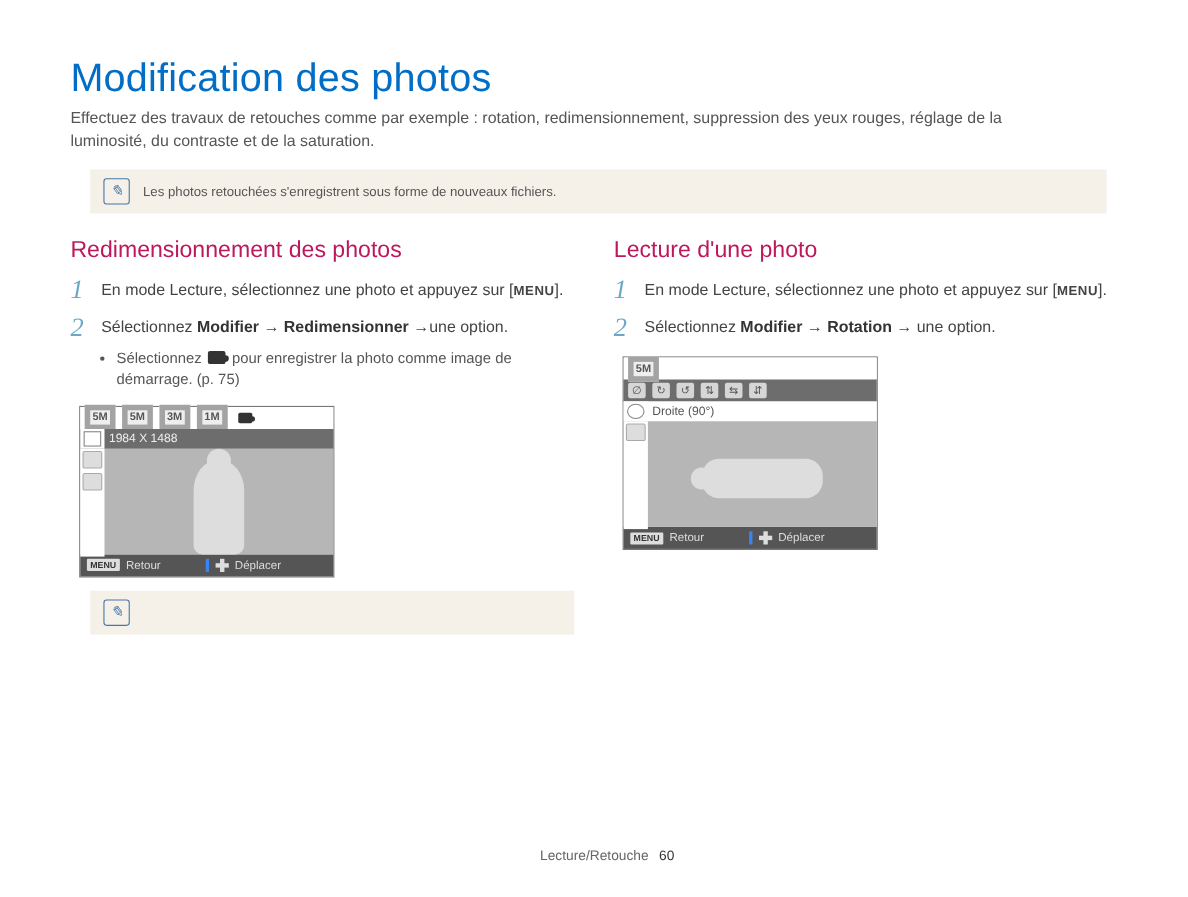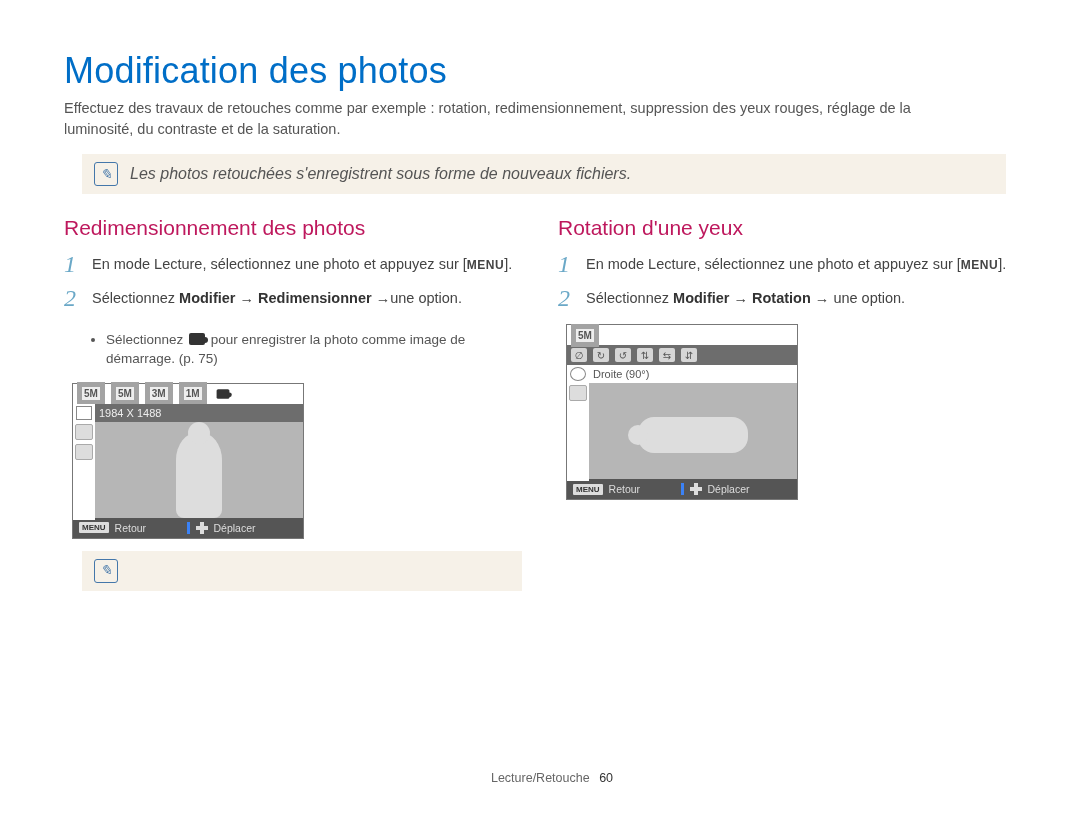--- a/index.html
+++ b/index.html
@@ -27,21 +27,21 @@
     padding:8px 12px; margin:8px 0 22px 18px;
     max-width:900px;
   }
   .note-box.narrow { max-width:520px; }
   .note-icon {
     width:22px; height:22px; border:1.5px solid #47a; border-radius:3px;
     display:flex; align-items:center; justify-content:center;
     color:#47a; font-size:14px; flex:0 0 auto; margin-right:12px;
     font-family: Georgia, serif; font-style:italic;
   }
-  .note-text { font-size:16px; color:#555;font-style:italic; }
+  .note-text { font-size:12px; color:#555; }
   .columns { display:flex; gap:36px; }
   .col { flex:1; }
   h2.section {
     color:#be185d; font-size:21px; font-weight:400;
     margin:0 0 12px 0;
   }
   ol.steps { list-style:none; padding:0; margin:0; }
   ol.steps > li { display:flex; margin-bottom:10px; }
   .stepnum {
     color:#6aa8c7; font-family: Georgia, 'Times New Roman', serif;
@@ -50,21 +50,21 @@
   }
   .stepbody {
     font-size:14.5px; color:#444; line-height:1.45; padding-top:2px;
   }
   .menu-label {
     display:inline-block; font-weight:700; font-size:12px;
     letter-spacing:0.5px; vertical-align:0px;
   }
   .bold { font-weight:700; color:#333; }
   .arrow { font-weight:400; }
-  ul.sub { margin:22px 0 0 0; padding-left:14px; font-size:13.5px; color:#555; }
+  ul.sub { margin:8px 0 0 0; padding-left:14px; font-size:13.5px; color:#555; }
   ul.sub li { list-style: disc outside; line-height:1.4; }
   .inline-icon {
     display:inline-block; width:16px; height:12px; vertical-align:-1px;
     background:#333; border-radius:2px; position:relative; margin:0 2px;
   }
   .inline-icon::after{
     content:""; position:absolute; width:6px; height:6px; background:#333;
     border-radius:50%; right:-3px; top:4px;
   }
 
@@ -214,21 +214,21 @@
           </div>
         </div>
       </div>
 
       <div class="note-box narrow">
         <div class="note-icon">✎</div>
       </div>
     </div>
 
     <div class="col">
-      <h2 class="section">Rotation d'une yeux</h2>
+      <h2 class="section">Lecture d'une photo</h2>
       <ol class="steps">
         <li>
           <div class="stepnum">1</div>
           <div class="stepbody">
             <span>En mode Lecture, sélectionnez une photo et appuyez sur [</span><span class="menu-label">MENU</span><span>].</span>
           </div>
         </li>
         <li>
           <div class="stepnum">2</div>
           <div class="stepbody">

